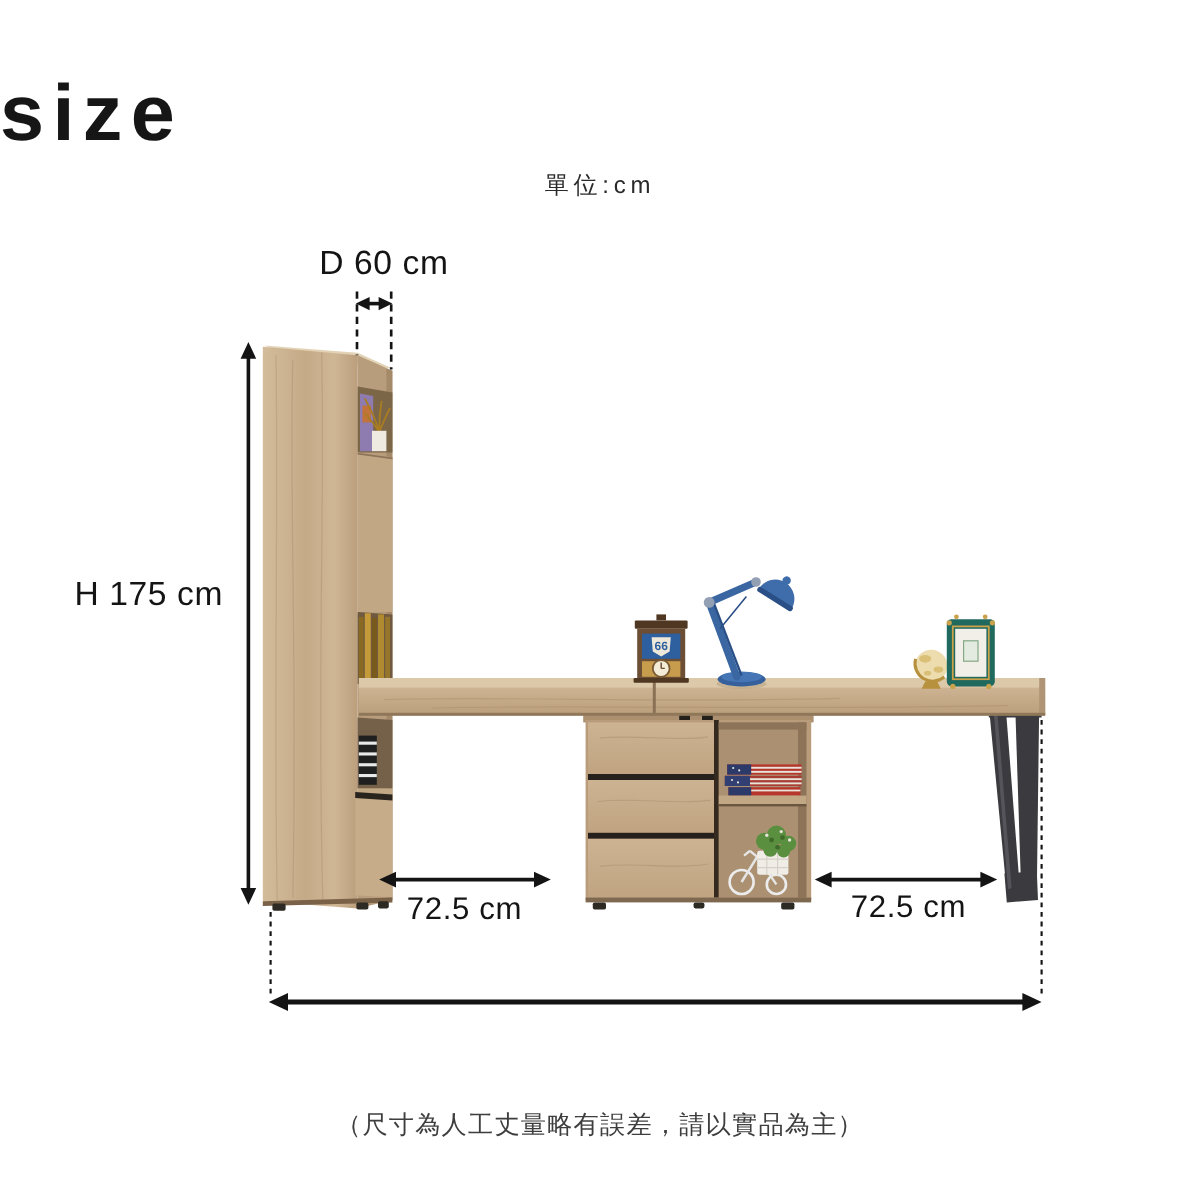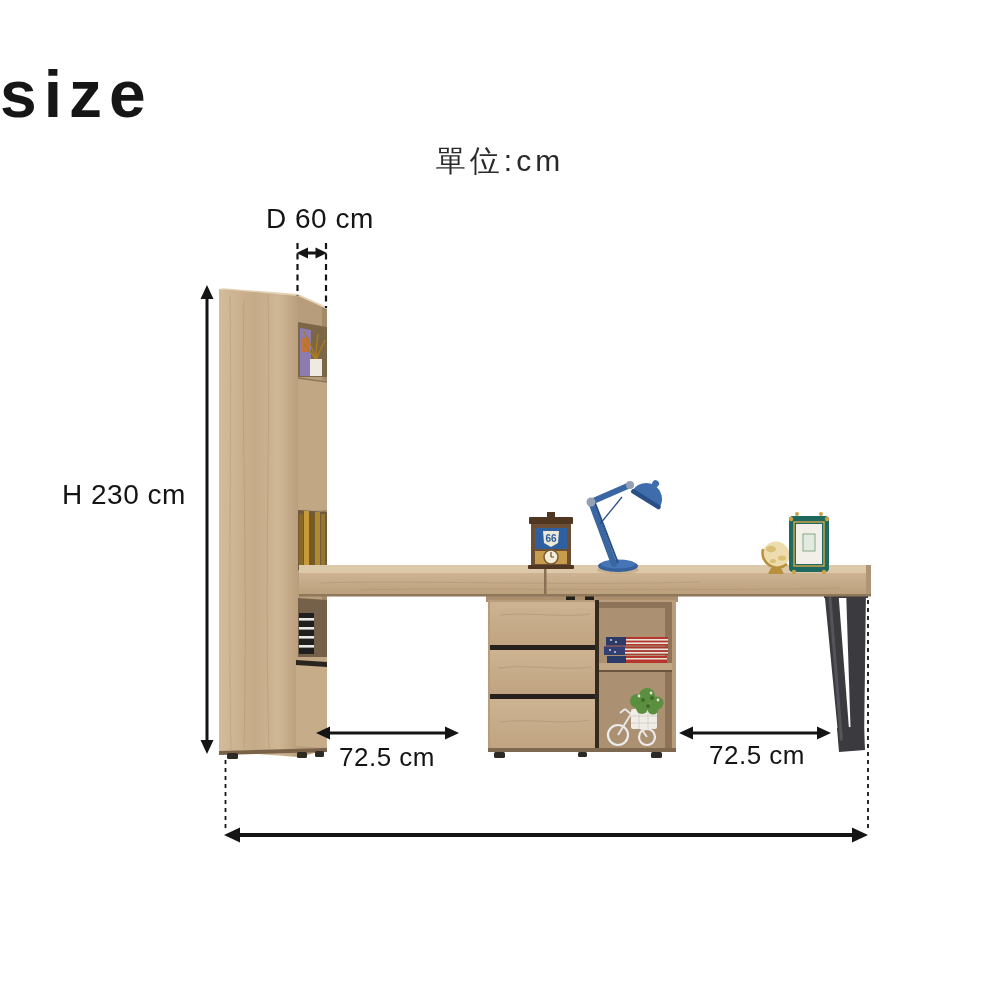--- a/index.html
+++ b/index.html
@@ -7,21 +7,21 @@
     position:relative;width:1000px;height:1000px;background:#ffffff;overflow:hidden;
     font-family:"Liberation Sans","DejaVu Sans",sans-serif;color:#161616;
   }
   .furniture-svg{position:absolute;left:0;top:0;width:1000px;height:1000px;}
   .title{
     position:absolute;left:0;right:0;top:58px;text-align:left;
     font-size:66px;font-weight:600;letter-spacing:7px;color:#161616;line-height:1.1;
   }
   .subtitle{
     position:absolute;left:0;right:0;top:141px;text-align:center;
-    font-size:30px;letter-spacing:4px;color:#2a2a2a;
+    font-size:20px;letter-spacing:4px;color:#2a2a2a;
   }
   .dim-label{position:absolute;font-size:27px;color:#141414;white-space:nowrap;letter-spacing:0.5px;}
   .label-depth{left:266px;top:203px;font-size:28px;text-align:right;}
   .label-height{left:62px;top:479px;font-size:28px;}
   .label-left-span{left:339px;top:742px;font-size:26px;}
   .label-right-span{left:709px;top:740px;font-size:26px;}
   .label-width{left:436px;top:850px;width:220px;text-align:center;font-size:28px;}
   .disclaimer{
     position:absolute;left:0;right:0;top:923px;text-align:center;
     font-size:21px;color:#3e3e3e;letter-spacing:1px;
@@ -263,17 +263,18 @@
         <polygon points="224,835 240,827.5 240,842.5" fill="#141414"></polygon>
         <polygon points="868,835 852,827.5 852,842.5" fill="#141414"></polygon>
       </g>
     </g>
   </svg>
 
   <div class="title">size</div>
   <div class="subtitle">單位:cm</div>
 
   <div class="dim-label label-depth">D 60 cm</div>
-  <div class="dim-label label-height">H 230 cm</div>
+  <div class="dim-label label-height">H 175 cm</div>
   <div class="dim-label label-left-span">72.5 cm</div>
   <div class="dim-label label-right-span">72.5 cm</div>
 
+  <div class="disclaimer">（尺寸為人工丈量略有誤差，請以實品為主）</div>
 </div>
 
 </body></html>

